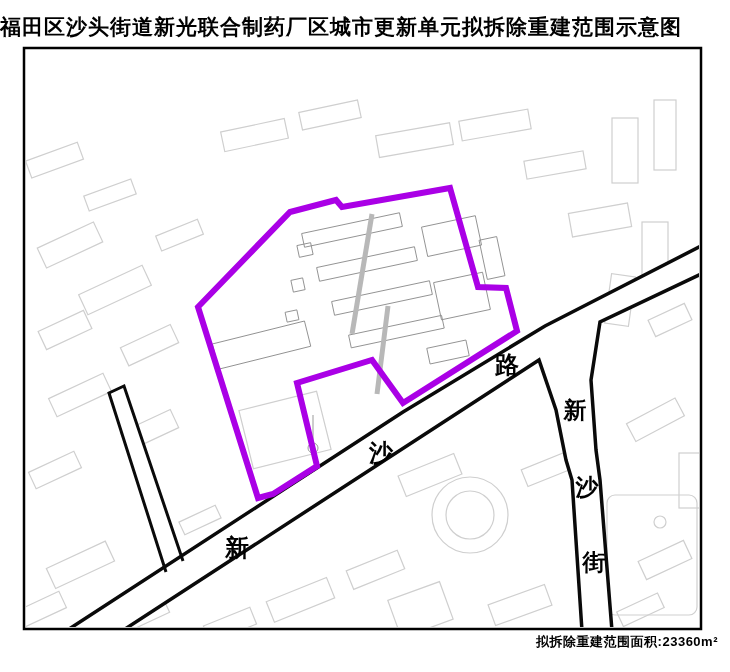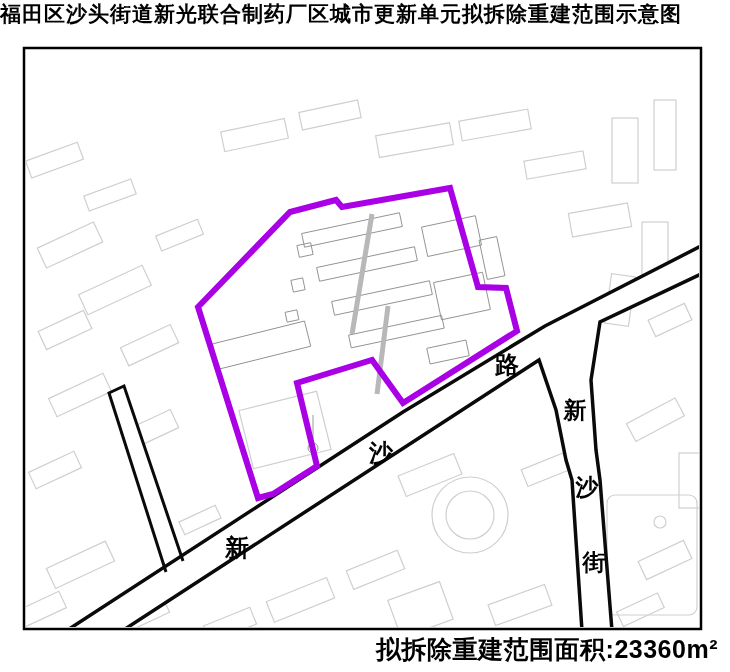--- a/index.html
+++ b/index.html
@@ -1,21 +1,21 @@
 <!DOCTYPE html>
 <html><head>
 <meta charset="utf-8">
 <style>
   html,body{margin:0;padding:0;background:#ffffff;}
   body{width:730px;height:672px;position:relative;overflow:hidden;
        font-family:"Liberation Sans",sans-serif;color:#000;}
-  .title{position:absolute;top:0;left:0;width:678px;text-align:center;
+  .title{position:absolute;top:13px;left:0;width:730px;
          font-size:21px;font-weight:bold;letter-spacing:1px;white-space:nowrap;}
   .map-svg{position:absolute;left:0;top:0;}
-  .caption{position:absolute;top:633px;right:12px;font-size:25px;font-weight:bold;
+  .caption{position:absolute;top:633px;right:12px;font-size:13px;font-weight:bold;
            white-space:nowrap;letter-spacing:0.5px;}
   .caption .unit{font-weight:bold;}
   text.roadlabel{font-family:"Liberation Sans",sans-serif;font-weight:bold;fill:#000;}
 </style>
 </head>
 <body>
 
 <div class="title">福田区沙头街道新光联合制药厂区城市更新单元拟拆除重建范围示意图</div>
 
 <svg class="map-svg" width="730" height="672" viewBox="0 0 730 672">

